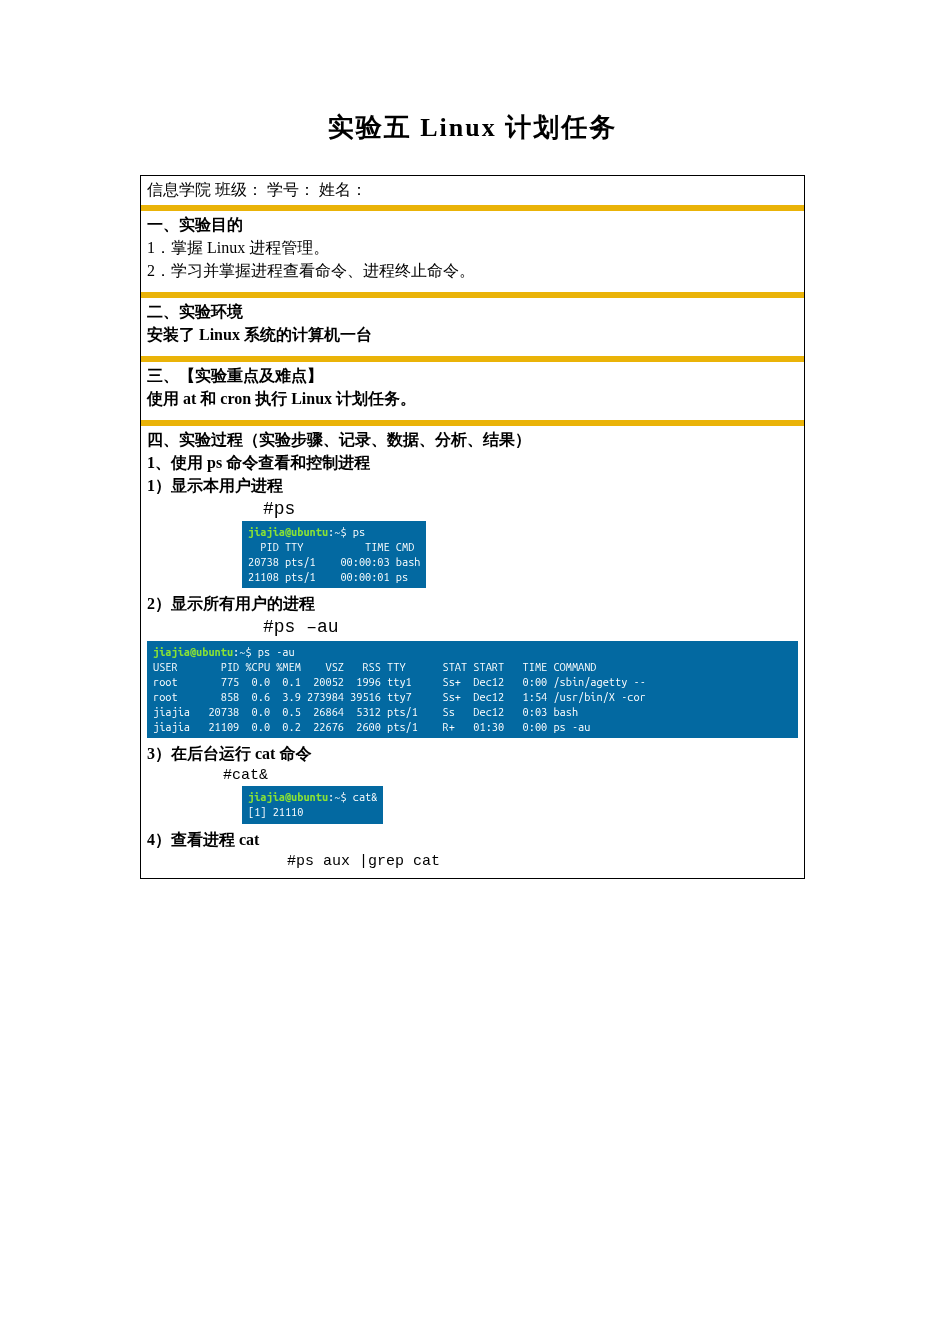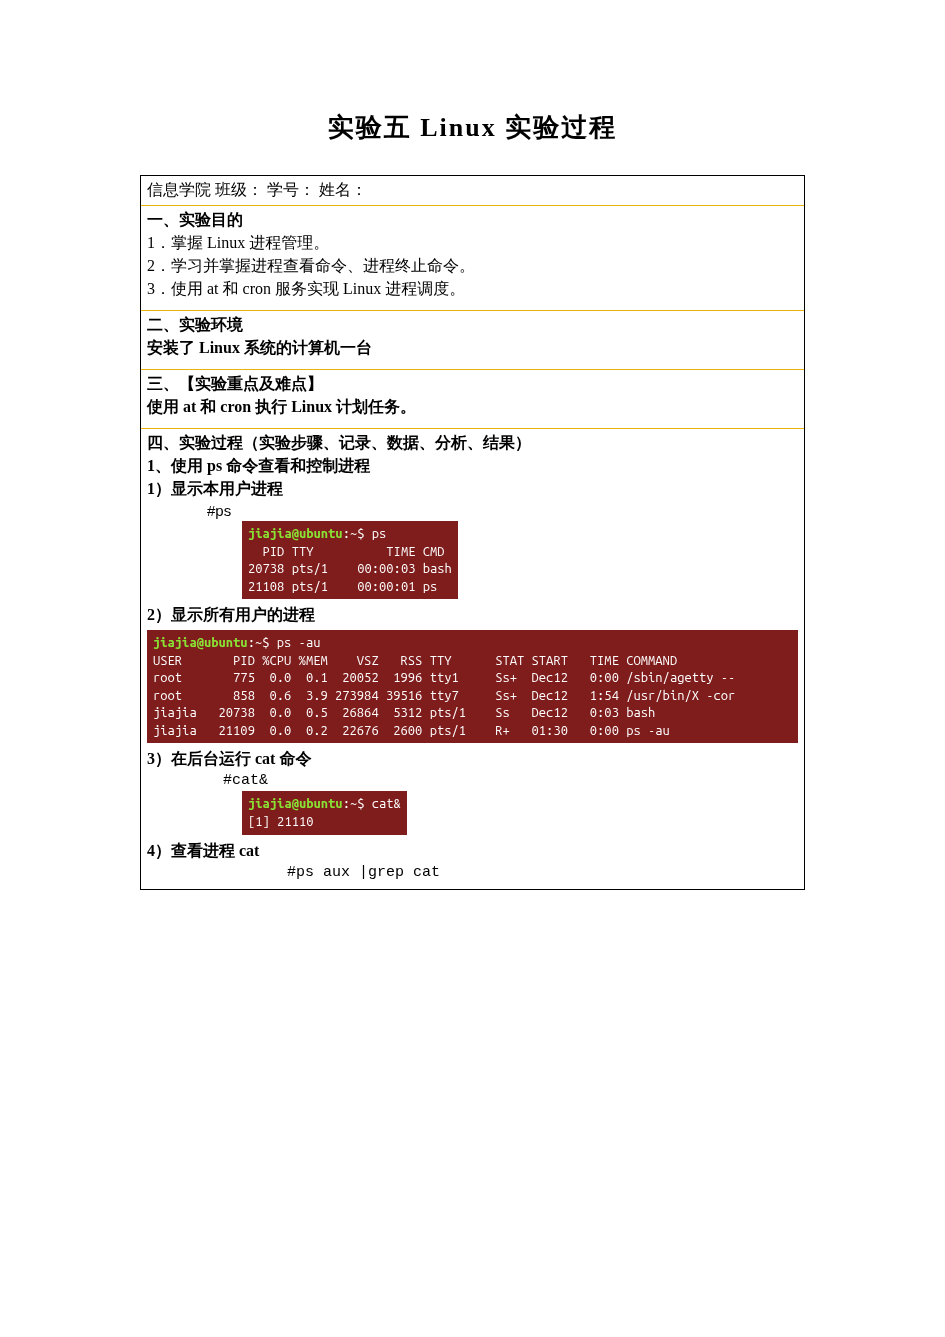--- a/index.html
+++ b/index.html
@@ -22,52 +22,52 @@
     font-weight: bold;
     margin-bottom: 30px;
     letter-spacing: 2px;
   }
   .doc-table {
     margin: 0 140px;
     border: 1px solid #000;
     border-bottom: none;
   }
   .cell {
-    border-bottom: 1px solid #eab308;
+    border-bottom: 6px solid #eab308;
     padding: 4px 6px 8px 6px;
   }
   .header-row {
     padding: 4px 6px;
     font-size: 16px;
   }
   .section-label {
     font-weight: bold;
   }
   .ol-item { margin: 2px 0; }
   .sub-heading {
     margin-left: 70px;
   }
   .sub-heading-2 {
     margin-left: 95px;
   }
   .cmd-line {
-    margin-left: 60px;
-    font-family: Liberation Sans, sans-serif;
-    font-size: 15px;
+    margin-left: 116px;
+    font-family: Liberation Mono, monospace;
+    font-size: 18px;
   }
   .cmd-line-sm {
     margin-left: 95px;
     font-family: "Courier New", monospace;
     font-size: 15px;
   }
   .term-block {
-    background: #7f1d1d;
+    background: #0369a1;
     color: #ffffff;
     font-family: "Ubuntu Mono", "Courier New", monospace;
-    font-size: 13px;
+    font-size: 11px;
     padding: 4px 6px;
     line-height: 1.35;
     white-space: pre;
     display: inline-block;
   }
   .term-wrap-1 {
     margin-left: 95px;
     margin-top: 2px;
     margin-bottom: 6px;
   }
@@ -79,33 +79,32 @@
   .prompt-green { color: #8ae234; font-weight: bold; }
   .prompt-white { color: #ffffff; }
   .line { margin: 2px 0; font-weight: bold; }
   .no-last-border .cell:last-child { border-bottom: 1px solid #000; }
 </style>
 </head>
 <body>
 
 <div class="page">
 
-  <div class="title">实验五  Linux 实验过程</div>
+  <div class="title">实验五  Linux 计划任务</div>
 
   <div class="doc-table no-last-border">
 
     <div class="cell header-row">
       <span>信息学院      班级：      学号：      姓名：</span>
     </div>
 
     <div class="cell">
       <div class="section-label">一、实验目的</div>
       <div class="ol-item">1．掌握 Linux 进程管理。</div>
       <div class="ol-item">2．学习并掌握进程查看命令、进程终止命令。</div>
-      <div class="ol-item">3．使用 at 和 cron 服务实现 Linux 进程调度。</div>
     </div>
 
     <div class="cell">
       <div class="section-label">二、实验环境</div>
       <div class="line">安装了 Linux 系统的计算机一台</div>
     </div>
 
     <div class="cell">
       <div class="section-label">三、【实验重点及难点】</div>
       <div class="line">使用 at 和 cron 执行 Linux 计划任务。</div>
@@ -119,20 +118,21 @@
       <div class="cmd-line">#ps</div>
 
       <div class="term-wrap-1">
         <div class="term-block"><span class="prompt-green">jiajia@ubuntu</span><span class="prompt-white">:~$ </span><span>ps</span>
 <span>  PID TTY          TIME CMD</span>
 <span>20738 pts/1    00:00:03 bash</span>
 <span>21108 pts/1    00:00:01 ps</span></div>
       </div>
 
       <div class="line sub-heading-2">2）显示所有用户的进程</div>
+      <div class="cmd-line">#ps –au</div>
 
       <div class="term-wrap-wide">
         <div class="term-block" style="width:100%; box-sizing:border-box;"><span class="prompt-green">jiajia@ubuntu</span><span class="prompt-white">:~$ </span><span>ps -au</span>
 <span>USER       PID %CPU %MEM    VSZ   RSS TTY      STAT START   TIME COMMAND</span>
 <span>root       775  0.0  0.1  20052  1996 tty1     Ss+  Dec12   0:00 /sbin/agetty --</span>
 <span>root       858  0.6  3.9 273984 39516 tty7     Ss+  Dec12   1:54 /usr/bin/X -cor</span>
 <span>jiajia   20738  0.0  0.5  26864  5312 pts/1    Ss   Dec12   0:03 bash</span>
 <span>jiajia   21109  0.0  0.2  22676  2600 pts/1    R+   01:30   0:00 ps -au</span></div>
       </div>
 

